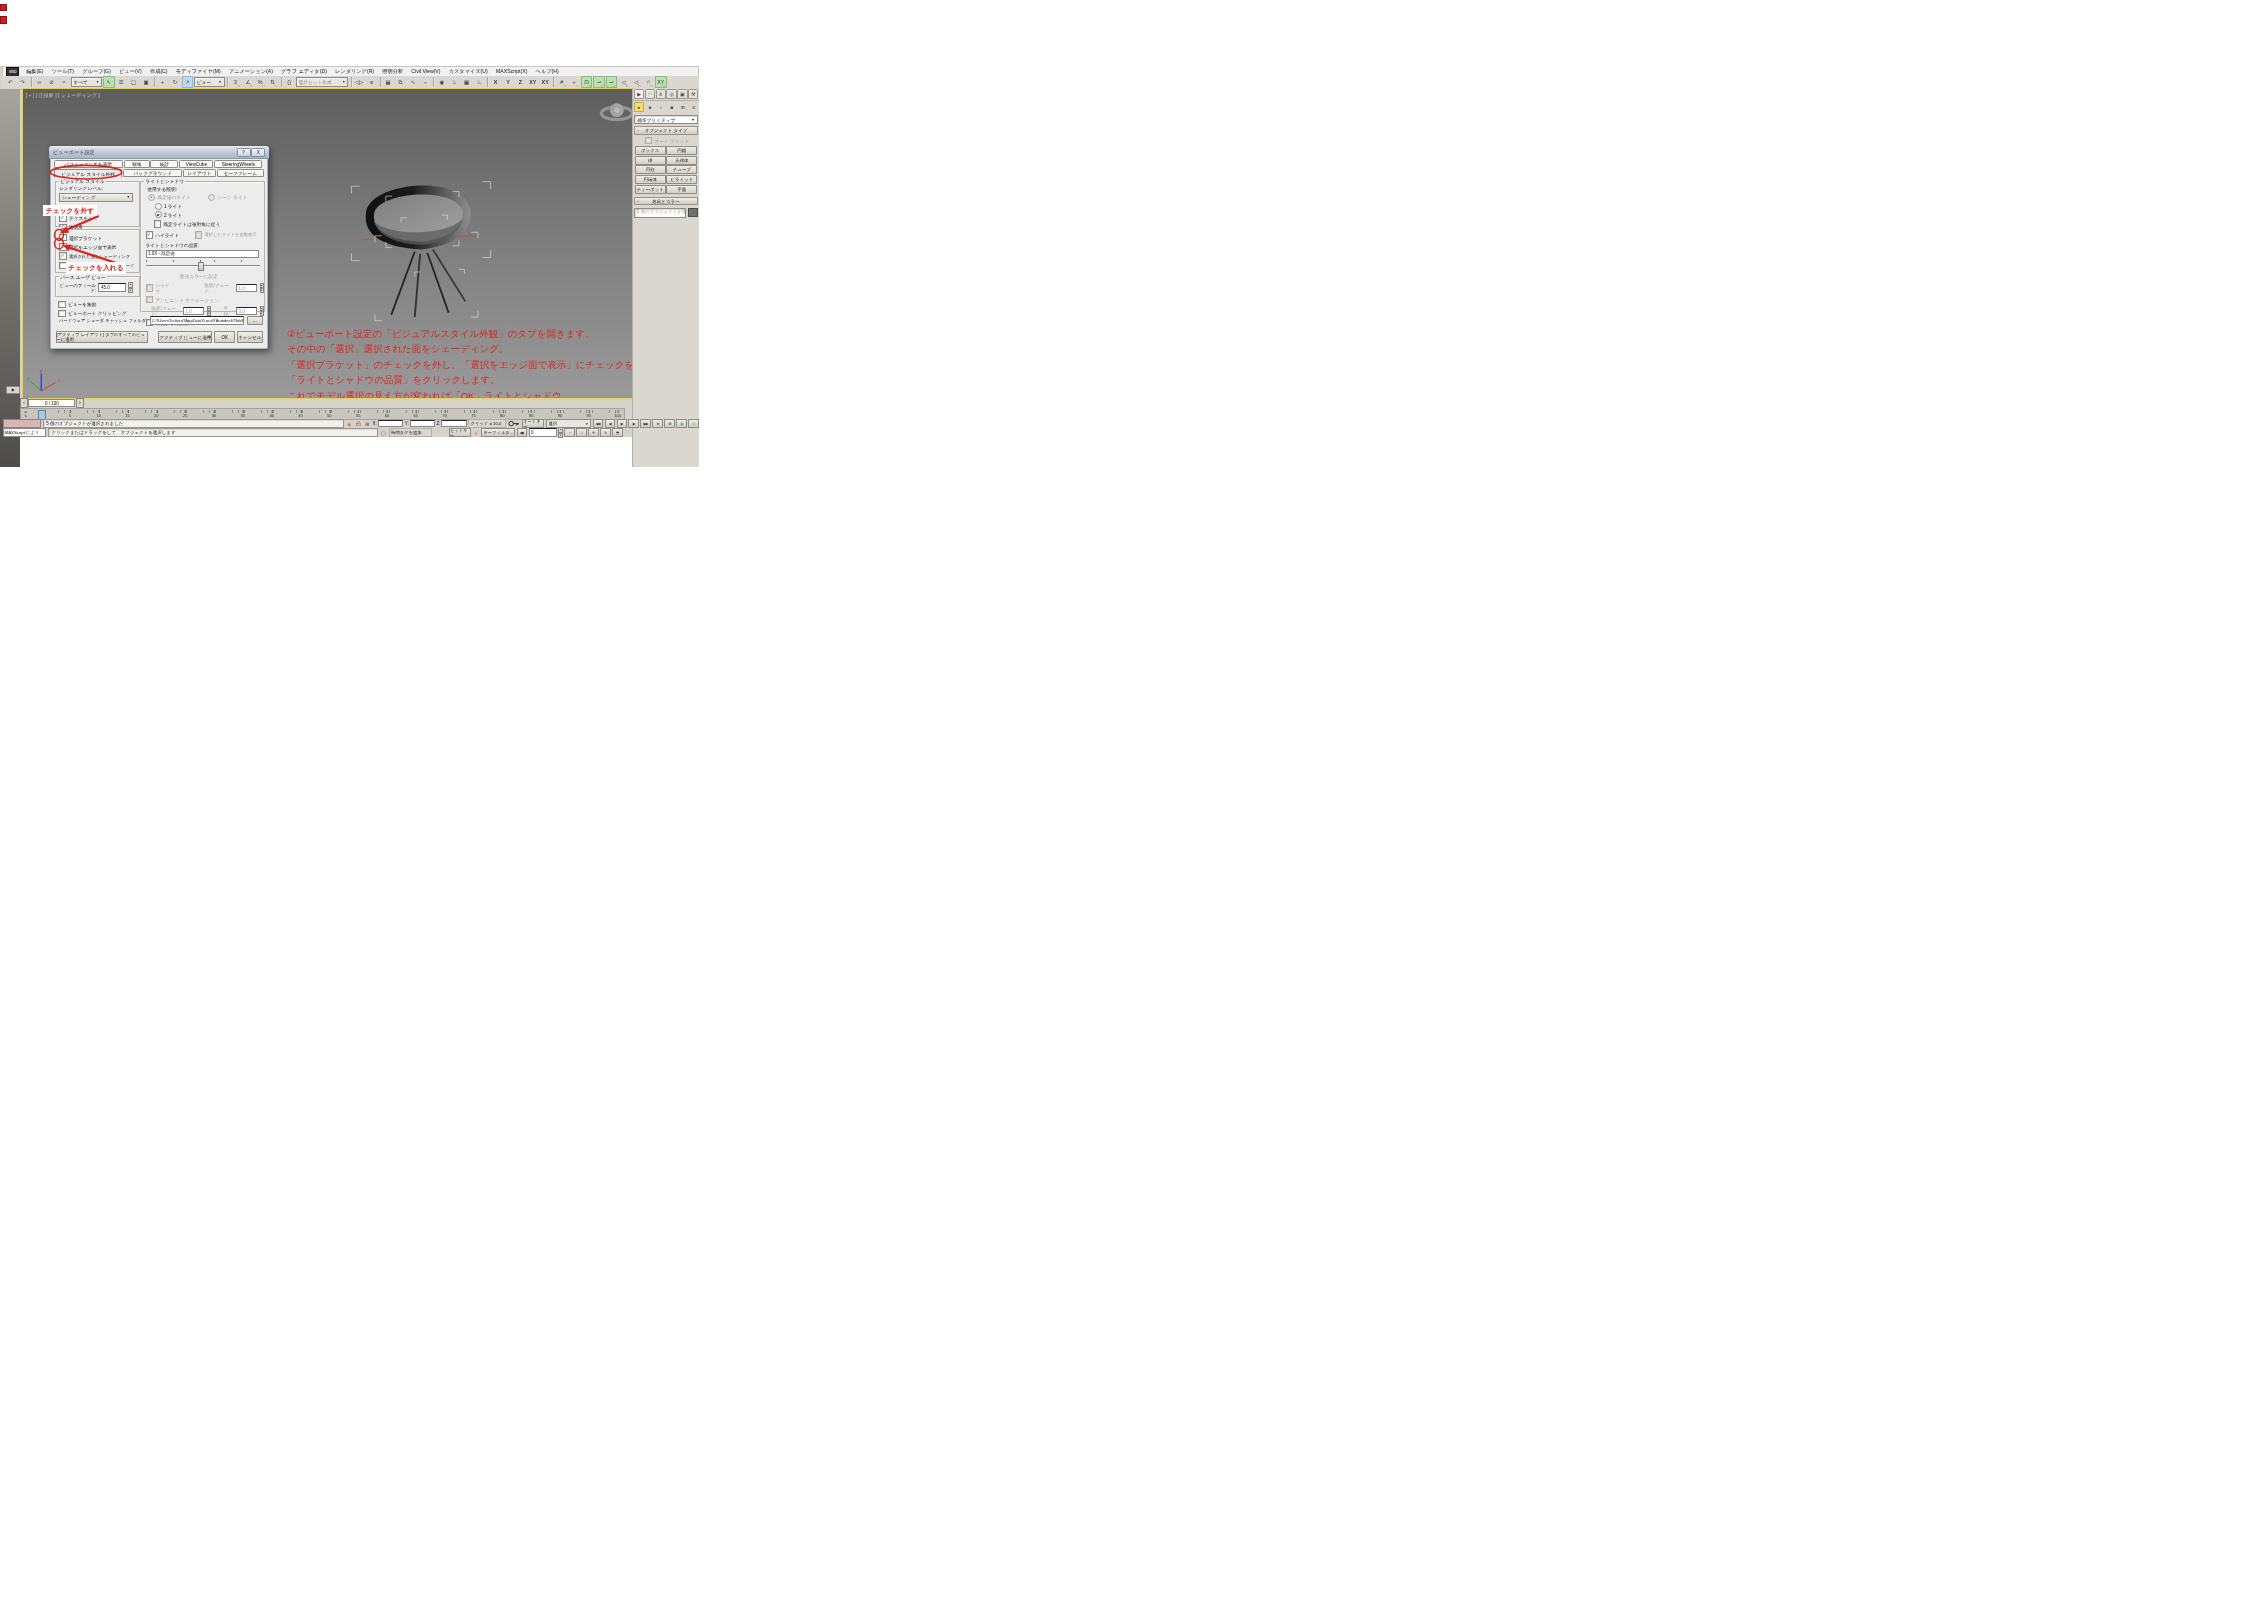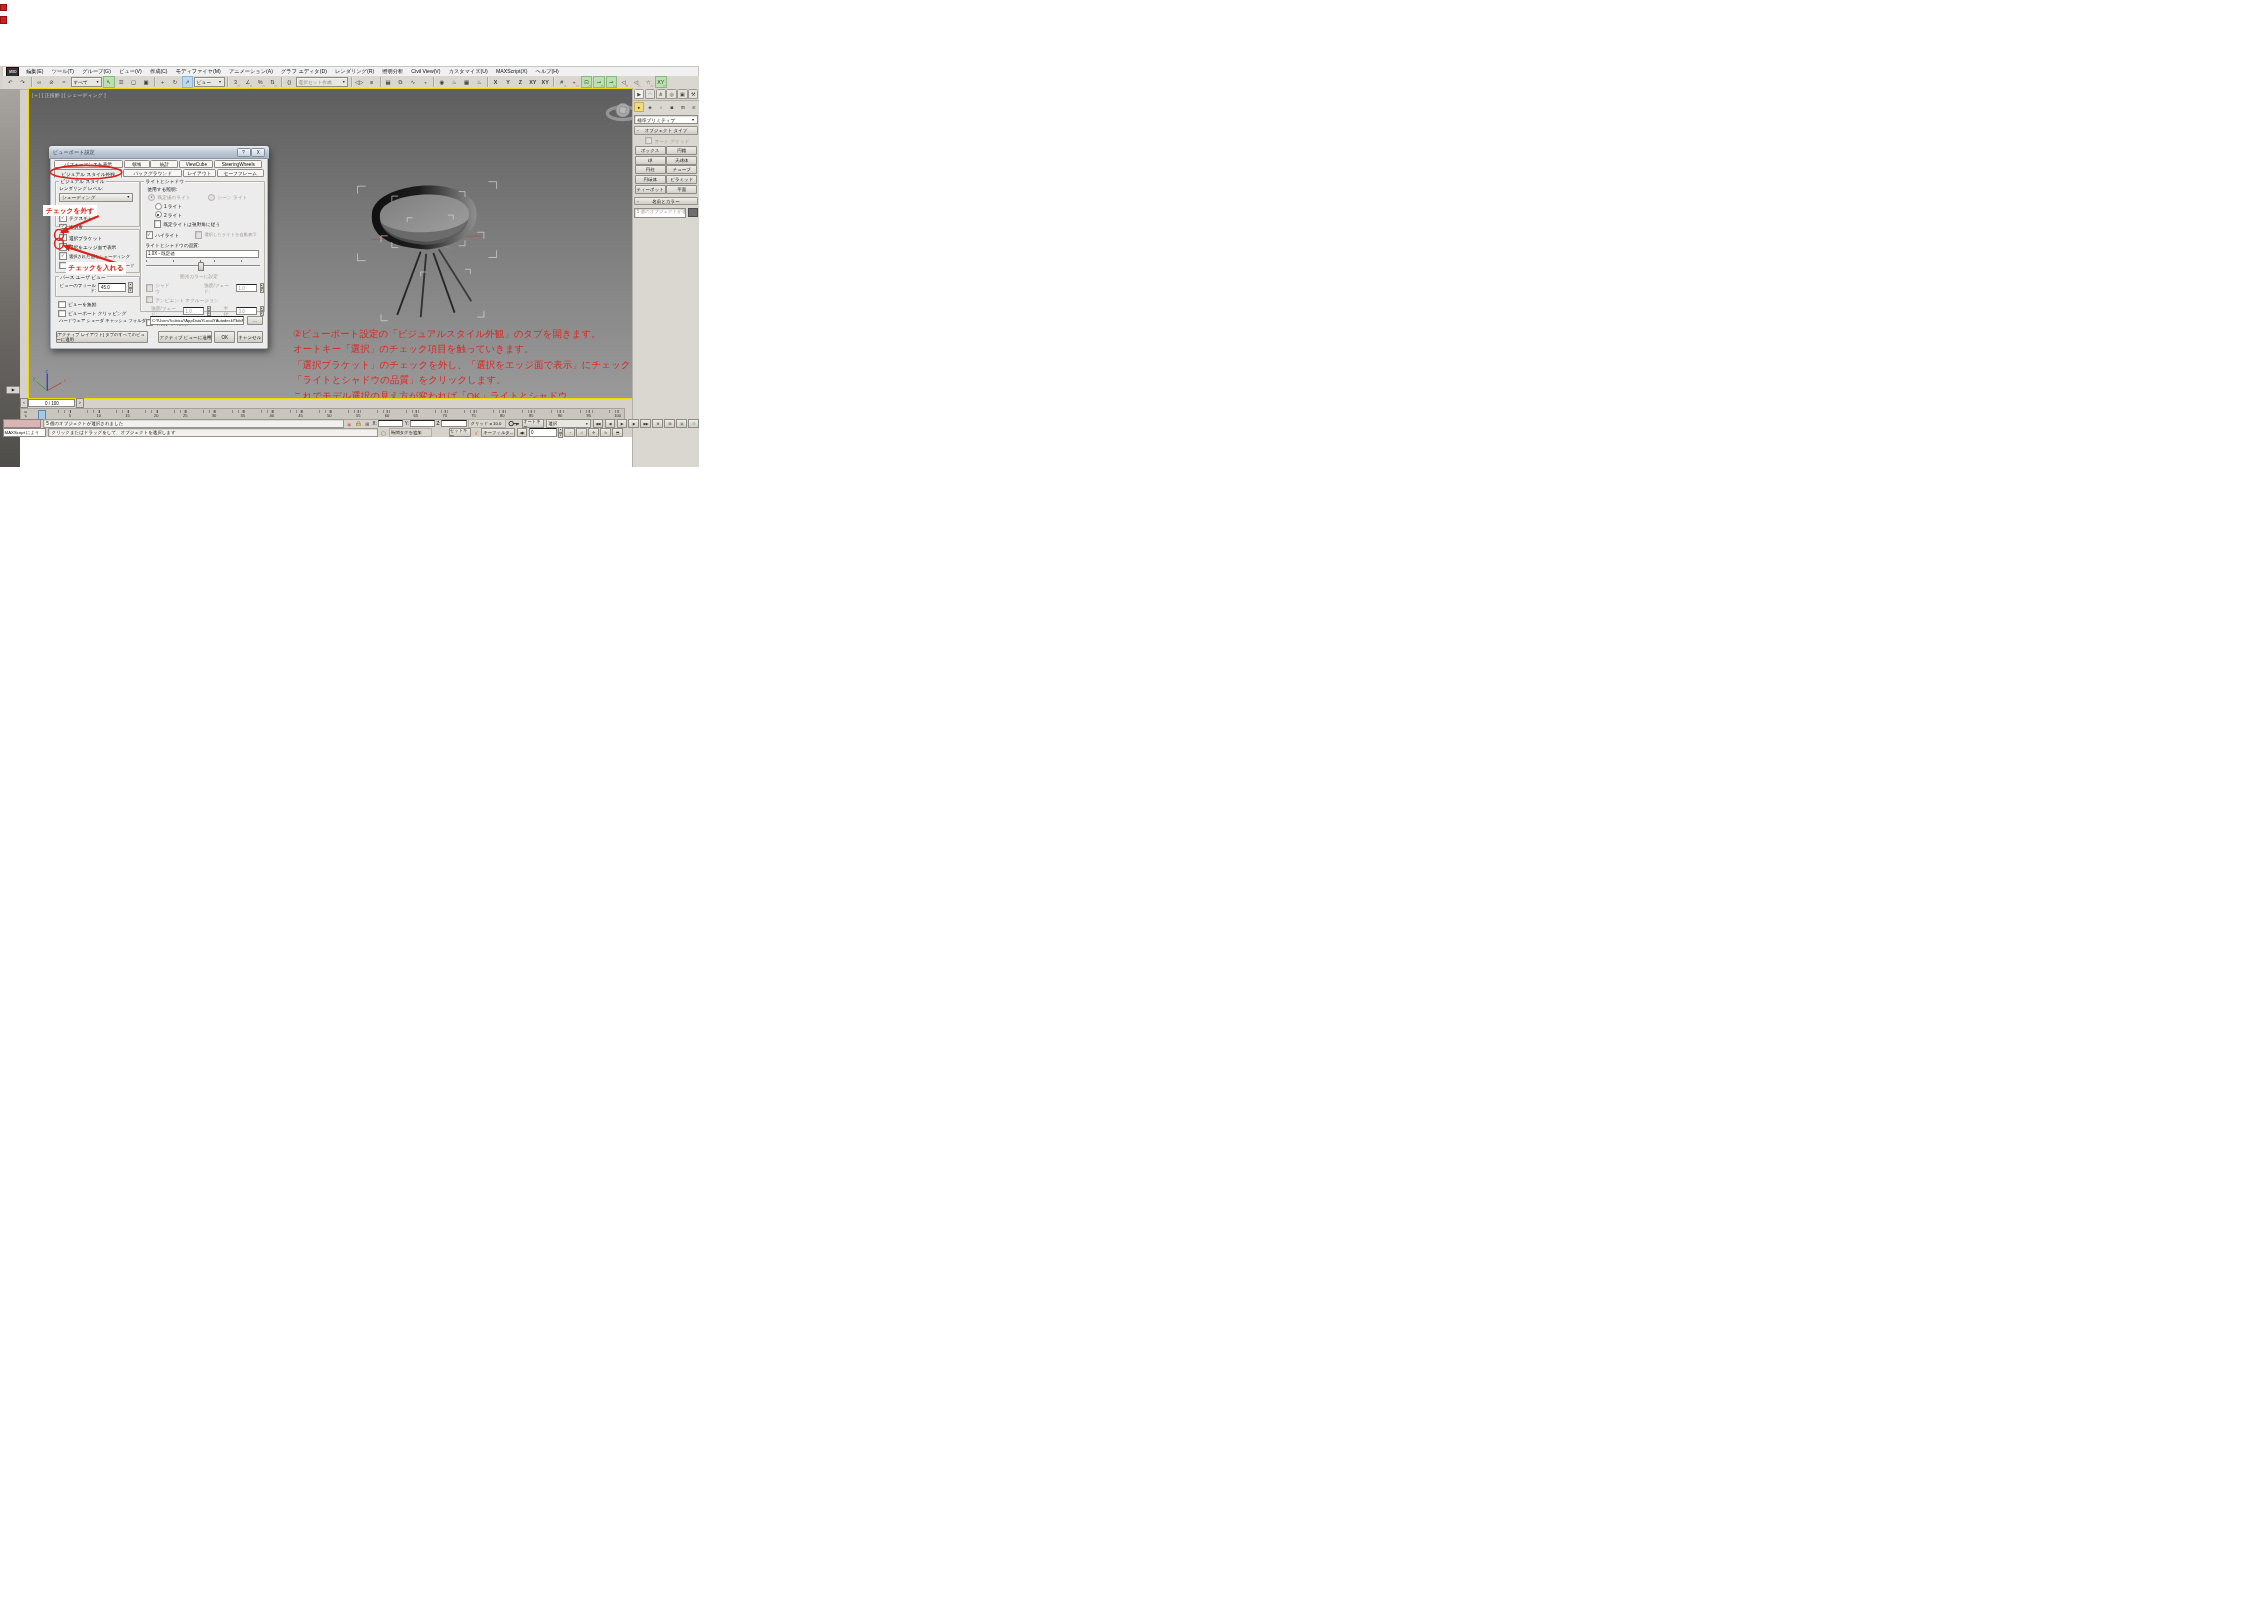--- a/index.html
+++ b/index.html
@@ -29,21 +29,21 @@
   .on-blue{background:#bcd8f0;border-color:#8fb6d8;}
   .tcombo{height:8.6px;background:#e8e6e1;border:0.5px solid #8f8c86;box-shadow:inset 0.5px 0.5px 0 #fff;
           font-size:4.7px;display:inline-flex;align-items:center;padding:0 1.8px;gap:2.7px;flex:none;}
   .tcombo .car{font-size:3.6px;color:#333;margin-left:auto;}
   .axis-btn{font-weight:bold;font-size:5.4px;}
   
   .leftstrip{position:absolute;left:0;top:22.6px;width:20px;bottom:-30px;background:linear-gradient(180deg,#a8a5a0,#6d6a66 60%,#4f4d4a);}
   .side-toggle{position:absolute;left:6.3px;top:297px;width:9px;height:8.1px;background:#d9d6d0;border:0.5px solid #8a8783;
                border-radius:1.4px;font-size:4.1px;color:#222;display:flex;align-items:center;justify-content:center;}
   
-  .viewport{position:absolute;left:28px;top:22px;width:613px;height:309px;border:0.9px solid #f2d800;
+  .viewport{position:absolute;left:22px;top:22px;width:613px;height:309px;border:0.9px solid #f2d800;
             background:linear-gradient(180deg,#5e5e5e,#7b7b7b 45%,#9a9a9a);overflow:hidden;}
   .vp-label{position:absolute;left:2.7px;top:2.7px;font-size:5px;color:#cfcfcf;display:flex;gap:1.8px;}
   .vp-label .plus{color:#d9c25a;}
   .vp-instructions{position:absolute;left:264px;top:237px;width:353px;color:#e02420;font-size:9.5px;line-height:15.4px;white-space:nowrap;}
   .red-line{display:block;}
   
   .cpanel{position:absolute;right:0;top:22px;width:66px;bottom:-30px;background:#dad7d1;border-left:0.5px solid #b3b0aa;font-size:4.7px;}
   .cp-tabs{display:flex;gap:0.5px;padding:0.9px 0.5px 0.5px 0.9px;border-bottom:0.5px solid #b3b0aa;}
   .cp-tab{width:10px;height:8.6px;border:0.5px solid #9a978f;border-radius:1.4px 1.4px 0 0;background:#e4e1db;
           display:flex;align-items:center;justify-content:center;font-size:5px;color:#44423e;}
@@ -317,21 +317,21 @@
         <path d="M34 48 L34 10" stroke="#3a3adf" stroke-width="3"></path>
         <path d="M34 48 L10 28" stroke="#2f9e2f" stroke-width="2"></path>
         <path d="M34 48 L66 30" stroke="#c03a3a" stroke-width="2"></path>
         <text x="30" y="9" fill="#4a4adf" font-size="11">z</text>
         <text x="2" y="24" fill="#2f9e2f" font-size="11">y</text>
         <text x="70" y="28" fill="#c05a5a" font-size="11">x</text>
       </svg>
 
       <div class="vp-instructions">
           <div class="red-line">②ビューポート設定の「ビジュアルスタイル外観」のタブを開きます。</div>
-          <div class="red-line">オートキー「選択」のチェック項目を触っていきます。</div>
+          <div class="red-line">その中の「選択」選択された面をシェーディング。</div>
           <div class="red-line">「選択ブラケット」のチェックを外し、「選択をエッジ面で表示」にチェックを入れて</div>
           <div class="red-line">「ライトとシャドウの品質」をクリックします。</div>
           <div class="red-line">これでモデル選択の見え方が変われば「OK」ライトとシャドウ。</div>
         </div>
     </div>
 
     <div class="cpanel">
       <div class="cp-tabs">
         <span class="cp-tab active">▶</span>
         <span class="cp-tab" style="color:#4a7fc0">◠</span>

